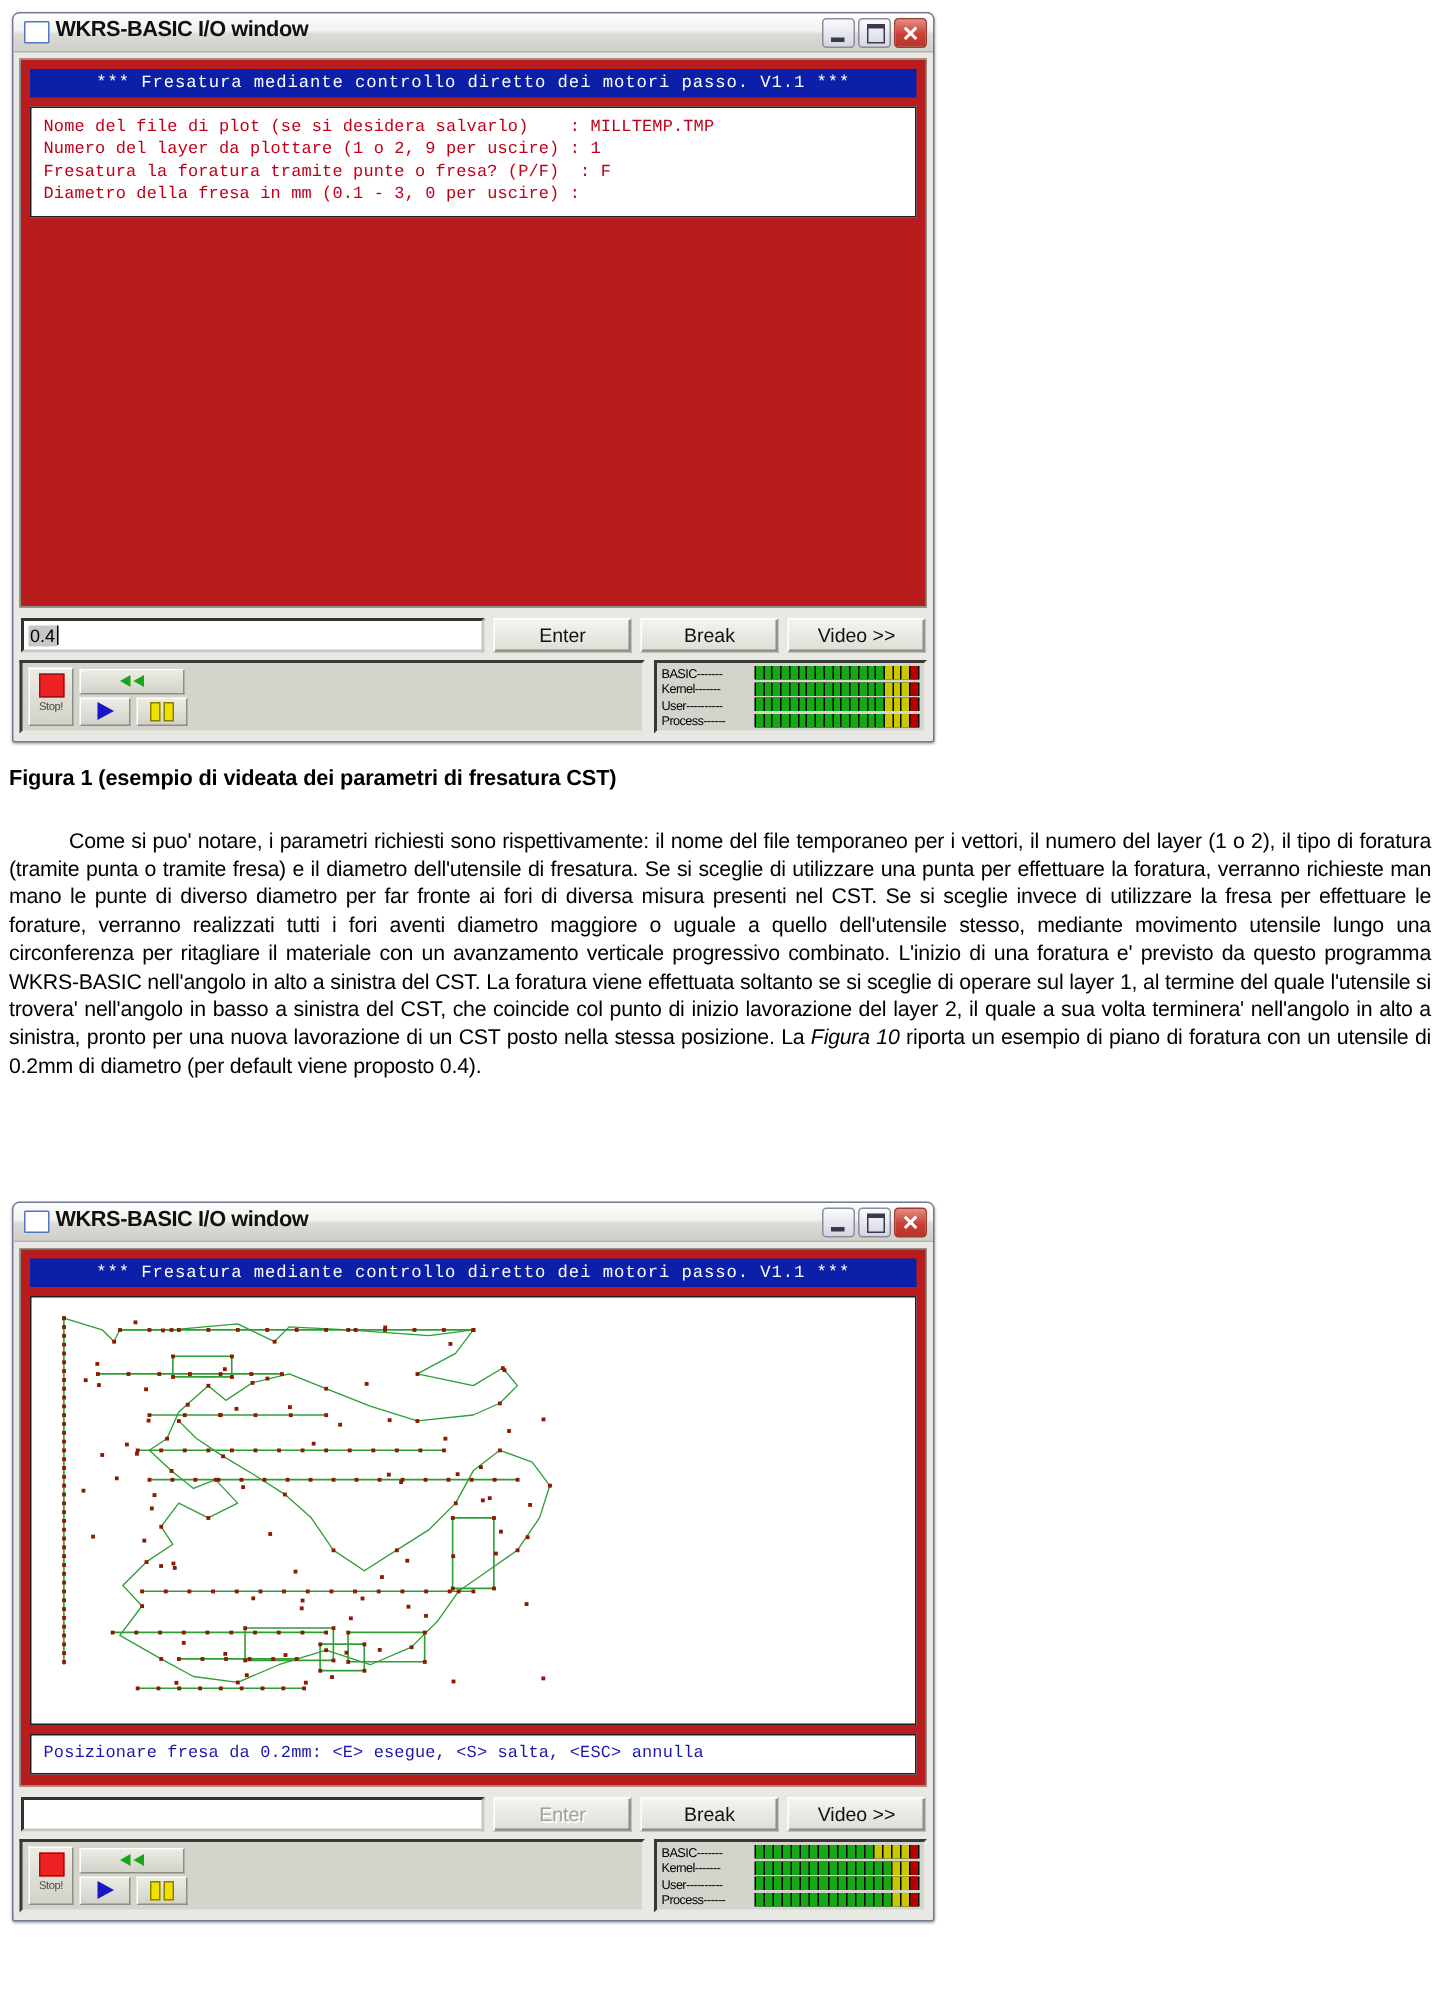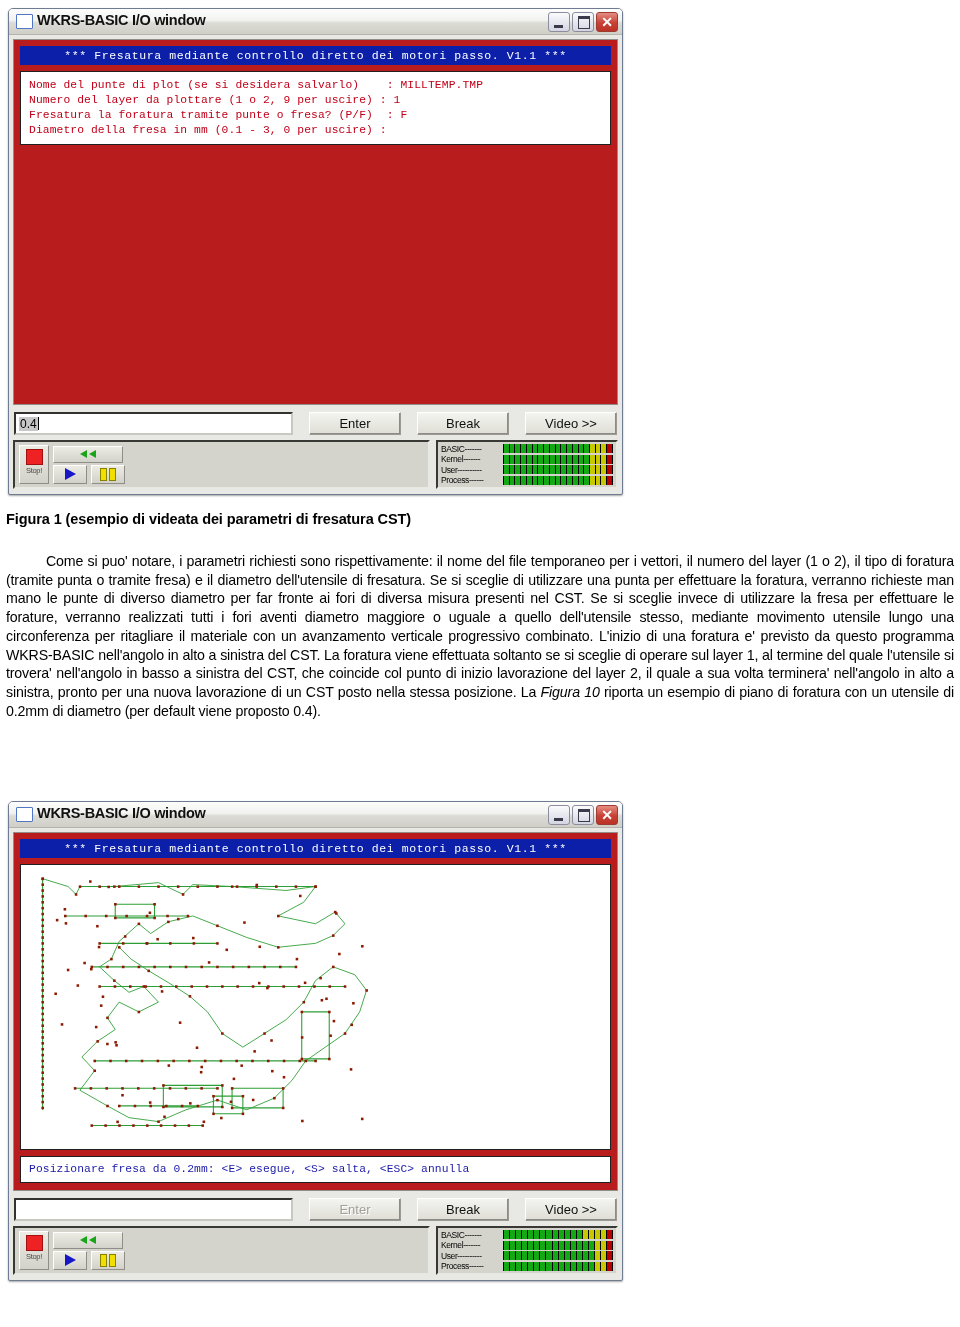--- a/index.html
+++ b/index.html
@@ -39,21 +39,21 @@
 
   
   .con-status{background:#fff;border:1px solid #202020;margin-top:6px;padding:5px 8px;}
   .con-status .con-line{color:#1a1aa8;}
 
   
   .plotwrap{background:#fff;border:1px solid #202020;margin-top:6px;height:284px;position:relative;overflow:hidden;}
   .plotwrap svg{display:block;width:100%;height:100%;}
 
   
-  .iobar{margin:0 4px;display:flex;align-items:center;gap:16px;padding:3px 1px;}
+  .iobar{margin:0 4px;display:flex;align-items:center;gap:6px;padding:3px 1px;}
   .io-input{flex:1;height:19px;background:#fff;border:2px inset #c8c8c0;
             border-top-color:#868680;border-left-color:#868680;
             font-family:"Liberation Sans",sans-serif;font-size:12px;
             display:flex;align-items:center;padding:0 3px;}
   .io-input .sel{background:#c7c7c7;color:#000;padding:0 1px;}
   .io-input .caret{display:inline-block;width:1px;height:13px;background:#000;margin-left:0px;}
   .btn{height:21px;min-width:74px;padding:0 8px;
        background:linear-gradient(to bottom,#f4f4f0,#dedeD6);
        border:1px solid #9a9a92;border-top-color:#ffffff;border-left-color:#ffffff;
        box-shadow:inset -1px -1px 0 #8c8c84;
@@ -116,21 +116,21 @@
         </span>
       <span class="tb-btn close">
           <span class="gl">✕</span>
         </span>
     </span>
   </div>
 
   <div class="console">
     <div class="con-title">*** Fresatura mediante controllo diretto dei motori passo. V1.1 ***</div>
     <div class="con-body">
-      <div class="con-line">Nome del punte di plot (se si desidera salvarlo)    : MILLTEMP.TMP</div>
+      <div class="con-line">Nome del file di plot (se si desidera salvarlo)    : MILLTEMP.TMP</div>
       <div class="con-line">Numero del layer da plottare (1 o 2, 9 per uscire) : 1</div>
       <div class="con-line">Fresatura la foratura tramite punte o fresa? (P/F)  : F</div>
       <div class="con-line">Diametro della fresa in mm (0.1 - 3, 0 per uscire) :</div>
     </div>
     <div class="con-filler"></div>
   </div>
 
   <div class="iobar">
     <div class="io-input">
       <span class="sel">0.4</span>

